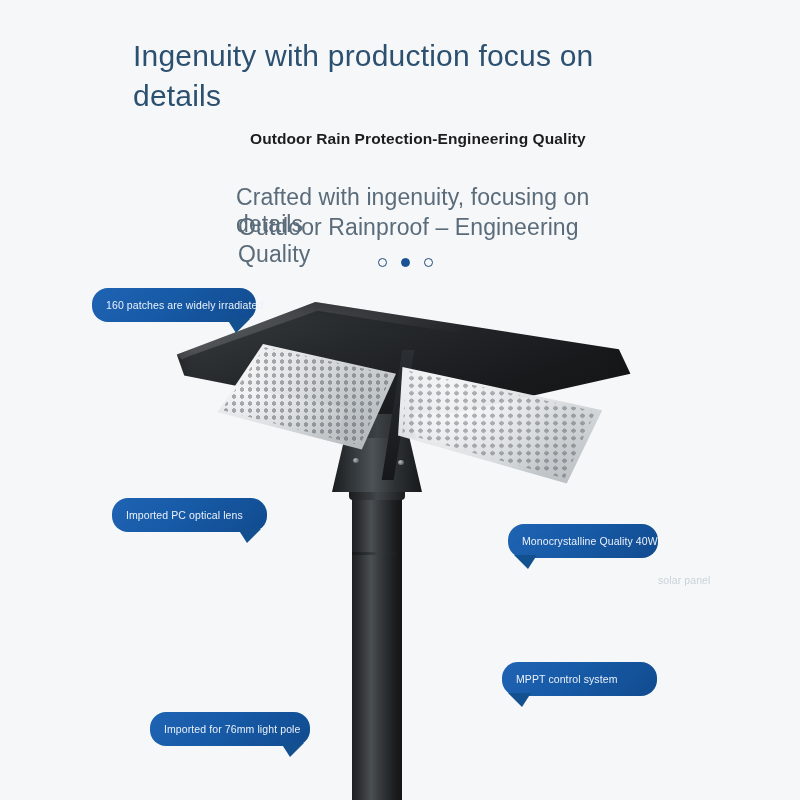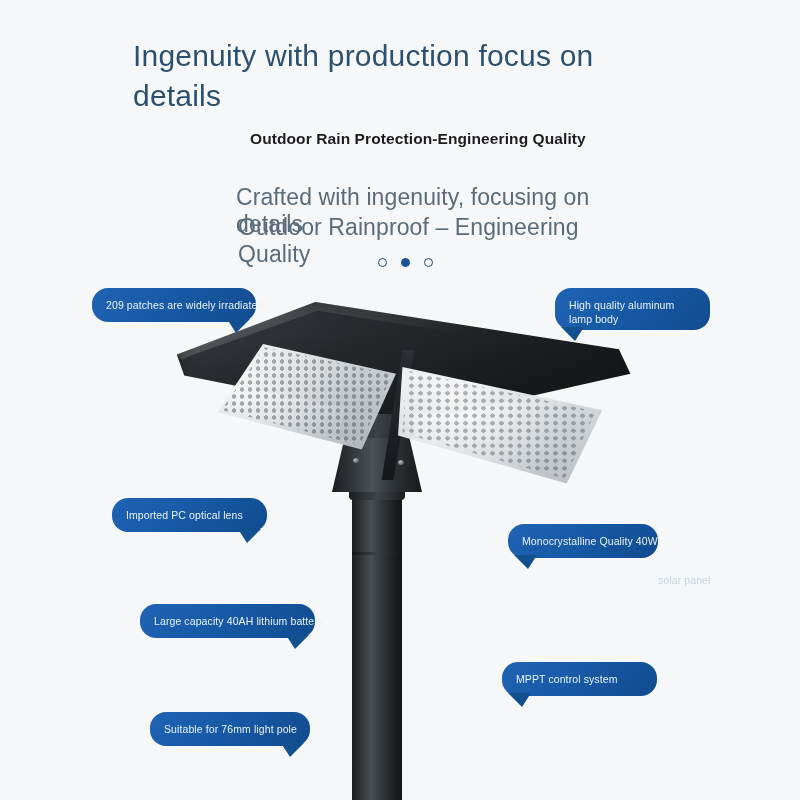--- a/index.html
+++ b/index.html
@@ -201,48 +201,40 @@
       <div class="led-left-dots"></div>
       <div class="head-divider"></div>
       <div class="led-right"></div>
       <div class="led-right-dots"></div>
       <div class="head-top-edge"></div>
       <div class="head-rim"></div>
     </div>
   </div>
 
   <div class="bubble b1">
-    <span>209 patches are widely irradiated</span>
+    <span>160 patches are widely irradiated</span>
     <span class="tail tail-br"></span>
   </div>
 
-  <div class="bubble b2 wrap">
-    <span>High quality aluminum lamp body</span>
-    <span class="tail tail-bl"></span>
-  </div>
 
   <div class="bubble b3">
     <span>Imported PC optical lens</span>
     <span class="tail tail-br"></span>
   </div>
 
   <div class="bubble b4">
     <span>Monocrystalline Quality 40W</span>
     <span class="ovf">solar panel</span>
     <span class="tail tail-bl"></span>
   </div>
 
-  <div class="bubble b5">
-    <span>Large capacity 40AH lithium battery</span>
-    <span class="tail tail-br"></span>
-  </div>
 
   <div class="bubble b6">
     <span>MPPT control system</span>
     <span class="tail tail-bl"></span>
   </div>
 
   <div class="bubble b7">
-    <span>Suitable for 76mm light pole</span>
+    <span>Imported for 76mm light pole</span>
     <span class="tail tail-br"></span>
   </div>
 
 </div>
 
 </body></html>

